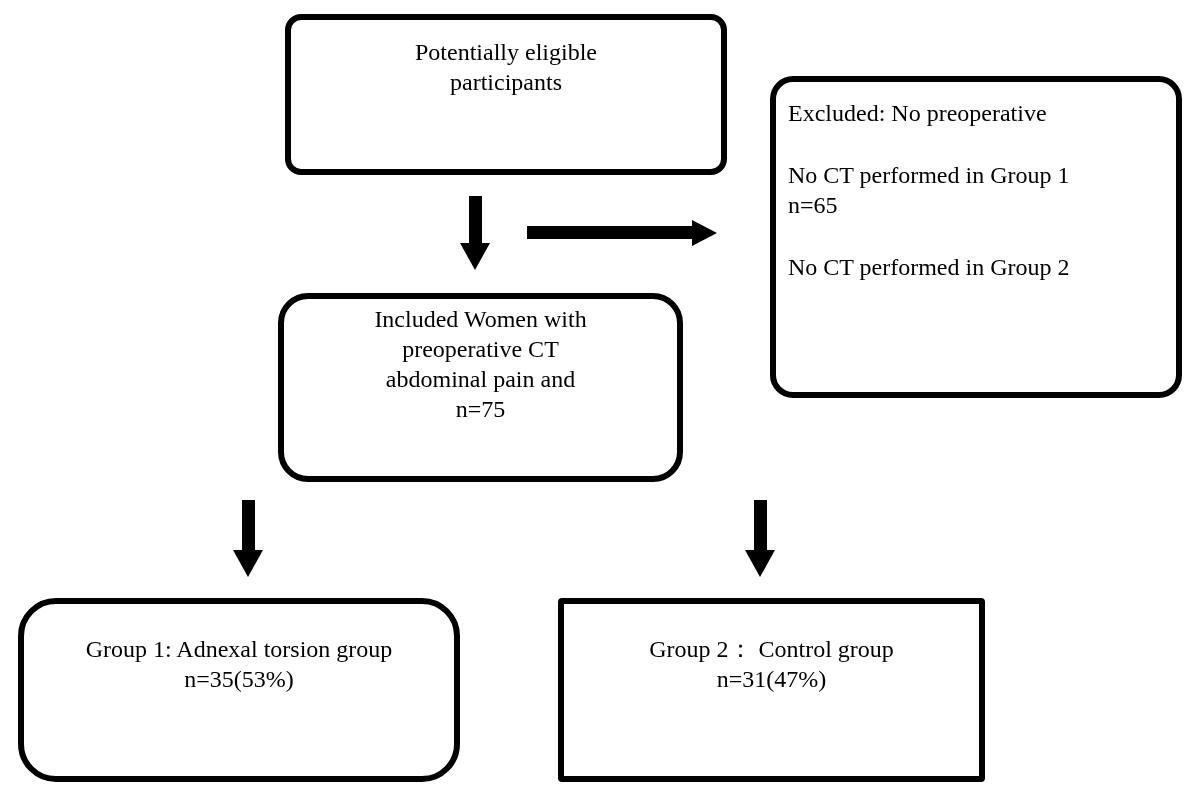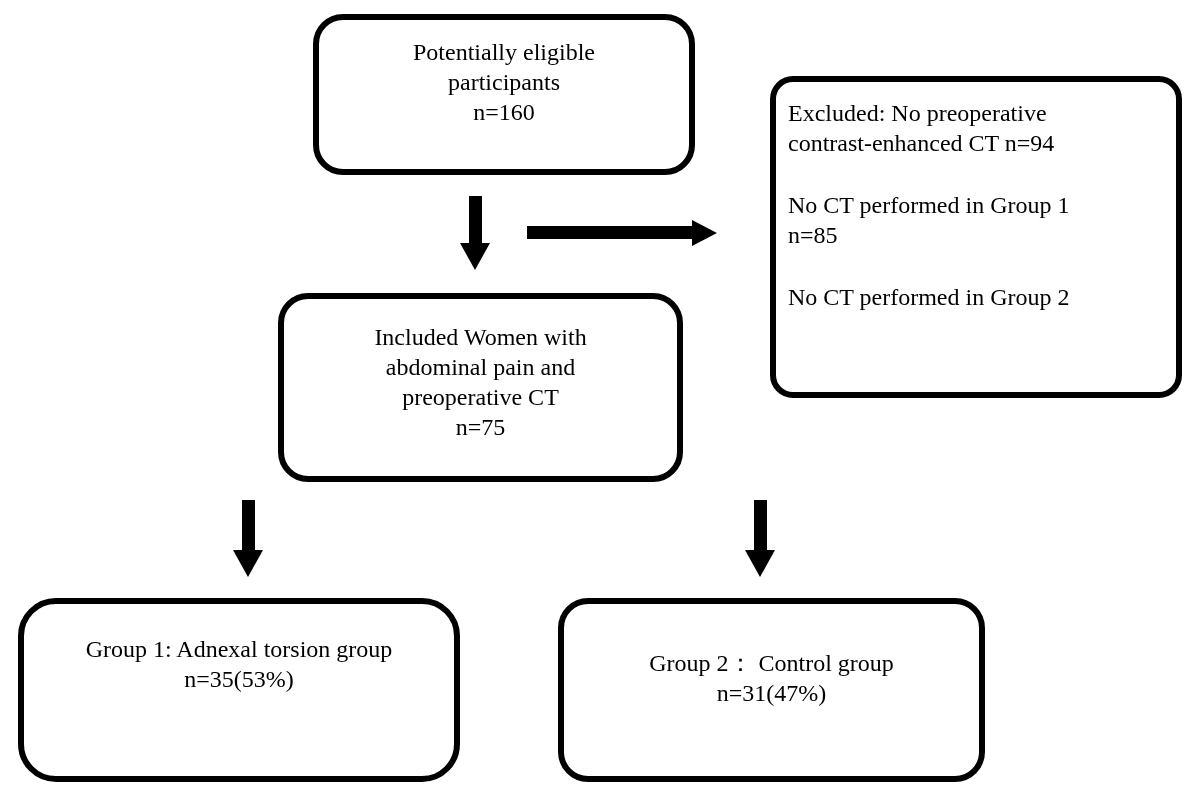--- a/index.html
+++ b/index.html
@@ -22,41 +22,41 @@
     border: 6px solid #000000;
     box-sizing: border-box;
     font-size: 24px;
     line-height: 30px;
     text-align: center;
   }
   .box .line { white-space: pre; }
 
   
   .node-eligible {
-    left: 285px; top: 14px; width: 382px; height: 161px;
-    border-radius: 30px; padding-top: 17px; margin-left: 28px;
+    left: 285px; top: 14px; width: 442px; height: 161px;
+    border-radius: 16px; padding-top: 17px;
   }
   .node-excluded {
     left: 770px; top: 76px; width: 412px; height: 322px;
     border-radius: 23px; padding: 16px 20px 0 12px;
     text-align: left;
   }
   .node-excluded .para { margin: 0 0 32px 0; }
   .node-excluded .para.align-center { text-align: left; }
   .node-included {
     left: 278px; top: 293px; width: 405px; height: 189px;
-    border-radius: 30px; padding-top: 23px;
+    border-radius: 30px; padding-top: 5px;
   }
   .node-group1 {
     left: 18px; top: 598px; width: 442px; height: 184px;
     border-radius: 38px; padding-top: 30px;
   }
   .node-group2 {
     left: 558px; top: 598px; width: 427px; height: 184px;
-    border-radius: 30px; padding-top: 44px;
+    border-radius: 4px; padding-top: 30px;
   }
 
   
   .arrow-v { position: absolute; width: 30px; }
   .arrow-v .shaft {
     width: 13px; margin: 0 auto; background: #000000;
   }
   .arrow-v .head {
     width: 0; height: 0; margin: 0 auto;
     border-left: 15px solid transparent;
@@ -82,41 +82,39 @@
   .arrow-right-1 .shaft { width: 165px; }
 </style>
 </head>
 <body>
 
 <div class="canvas">
 
   <div class="box node-eligible">
     <div class="line">Potentially eligible</div>
     <div class="line">participants</div>
-    <div class="line">n=160</div>
   </div>
 
   <div class="box node-excluded">
     <div class="para align-left">
       <div class="line">Excluded: No preoperative</div>
-      <div class="line">contrast-enhanced CT n=94</div>
     </div>
     <div class="para align-center">
       <div class="line">No CT performed in Group 1</div>
-      <div class="line">n=85</div>
+      <div class="line">n=65</div>
     </div>
     <div class="para align-center">
       <div class="line">No CT performed in Group 2</div>
     </div>
   </div>
 
   <div class="box node-included">
     <div class="line">Included Women with</div>
+    <div class="line">preoperative CT</div>
     <div class="line">abdominal pain and</div>
-    <div class="line">preoperative CT</div>
     <div class="line">n=75</div>
   </div>
 
   <div class="box node-group1">
     <div class="line">Group 1: Adnexal torsion group</div>
     <div class="line">n=35(53%)</div>
   </div>
 
   <div class="box node-group2">
     <div class="line">Group 2： Control group</div>

